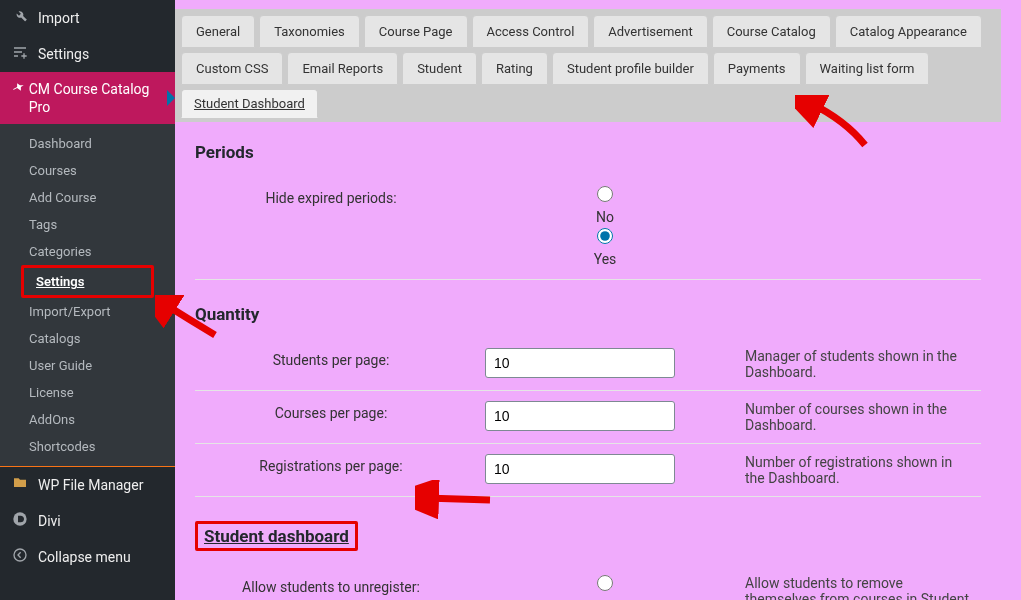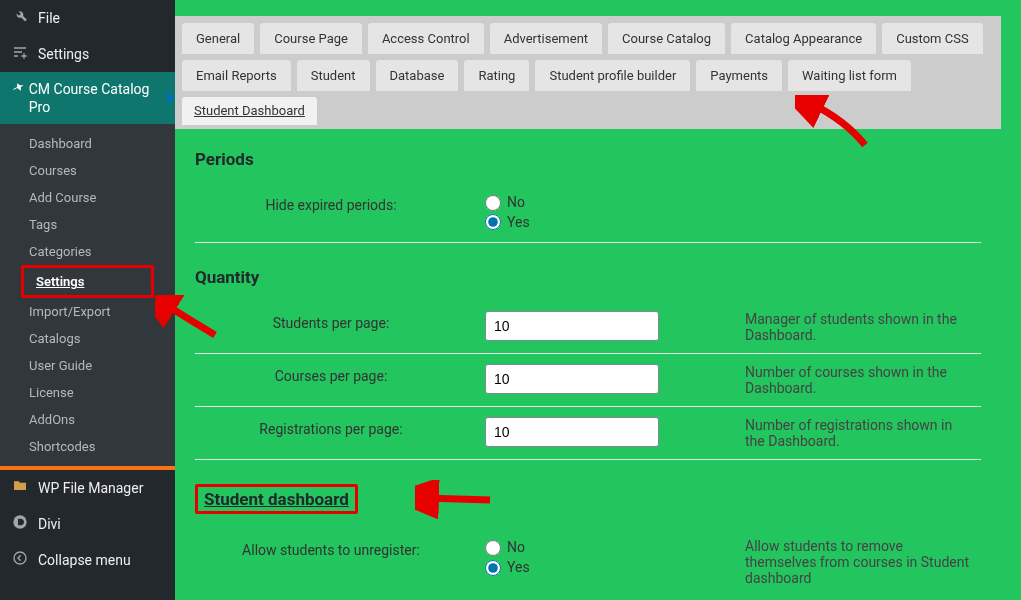--- a/index.html
+++ b/index.html
@@ -31,21 +31,21 @@
     gap: 8px;
     cursor: pointer;
   }
   .sidebar .icon-slot {
     width: 20px;
     text-align: center;
     color: #a0a5aa;
     font-size: 16px;
   }
   .sidebar .plugin-header {
-    background: #0f766e;
+    background: #be185d;
     color: #fff;
     padding: 8px 10px;
     display: flex;
     align-items: flex-start;
     gap: 0;
     position: relative;
     font-weight: 400;
     line-height: 1.3;
   }
   .sidebar .plugin-header::after {
@@ -75,29 +75,29 @@
   }
   .highlight-box {
     border: 3px solid #e60000;
     border-radius: 2px;
     text-decoration: underline;
   }
   .sub-item.highlight-box {
     margin: 0 4px;
   }
   .sidebar-bottom {
-    border-top: 4px solid #f97316;
+    border-top: 1px solid #f97316;
   }
   .arrow-svg { position: absolute; pointer-events: none; }
 
   
   .main {
     flex: 1;
-    background: #22c55e;
-    padding: 16px 20px 20px 0;
+    background: #f0abfc;
+    padding: 9px 20px 20px 0;
     position: relative;
     overflow: hidden;
   }
   .tabs {
     padding: 6px 0 0 0;
     display: flex;
     flex-wrap: wrap;
     gap: 4px;
     background: #cccccc;
     margin-bottom: 0;
@@ -155,46 +155,47 @@
   table.form-table td.desc-cell {
     color: #444;
   }
   table.form-table:last-of-type td { border-bottom: none; }
   .radio-stack label {
     display: flex;
     align-items: center;
     gap: 6px;
     font-size: 14px;
     line-height: 1.4;
+    flex-direction: column;
   }
   .radio-stack input[type=radio] {
     width: 16px;
     height: 16px;
     accent-color: #0073aa;
   }
   input[type=text] {
-    width: 174px;
+    width: 190px;
     padding: 6px 8px;
     border: 1px solid #7e8993;
     border-radius: 3px;
     font-size: 14px;
     background: #fff;
   }
 </style>
 </head>
 <body>
 
 <div class="sidebar">
   <div class="top-item">
     <span class="icon-slot">
       <svg width="16" height="16" viewBox="0 0 24 24" fill="currentColor">
           <path d="M22 17.3l-5.3-5.3c.5-1.3.5-2.8-.2-4.1-.9-1.8-2.8-2.9-4.8-2.9-.6 0-1.2.1-1.8.3l3.4 3.4-2.8 2.8L7.1 8.1c-.6 2.1.2 4.4 2 5.6 1.4.9 3.1 1 4.6.4l5.3 5.3c.4.4 1 .4 1.4 0l1.6-1.6c.4-.4.4-1.1 0-1.5z"></path>
         </svg>
     </span>
-    <span>File</span>
+    <span>Import</span>
   </div>
   <div class="top-item">
     <span class="icon-slot">
       <svg width="16" height="16" viewBox="0 0 24 24" fill="currentColor">
           <path d="M3 17h6v2H3v-2zm0-6h12v2H3v-2zm0-6h18v2H3V5zm14 12v-3h2v3h3v2h-3v3h-2v-3h-3v-2h3z"></path>
         </svg>
     </span>
     <span>Settings</span>
   </div>
 
@@ -248,29 +249,29 @@
           </svg>
       </span>
       <span>Collapse menu</span>
     </div>
   </div>
 </div>
 
 <div class="main">
   <div class="tabs">
     <div class="tab"><span>General</span></div>
+    <div class="tab"><span>Taxonomies</span></div>
     <div class="tab"><span>Course Page</span></div>
     <div class="tab"><span>Access Control</span></div>
     <div class="tab"><span>Advertisement</span></div>
     <div class="tab"><span>Course Catalog</span></div>
     <div class="tab"><span>Catalog Appearance</span></div>
     <div class="tab"><span>Custom CSS</span></div>
     <div class="tab"><span>Email Reports</span></div>
     <div class="tab"><span>Student</span></div>
-    <div class="tab"><span>Database</span></div>
     <div class="tab"><span>Rating</span></div>
     <div class="tab"><span>Student profile builder</span></div>
     <div class="tab"><span>Payments</span></div>
     <div class="tab"><span>Waiting list form</span></div>
     <div class="tab active highlight-box"><span>Student Dashboard</span></div>
   </div>
 
   <div class="content-body">
 
     <h3 class="section-title">Periods</h3>

